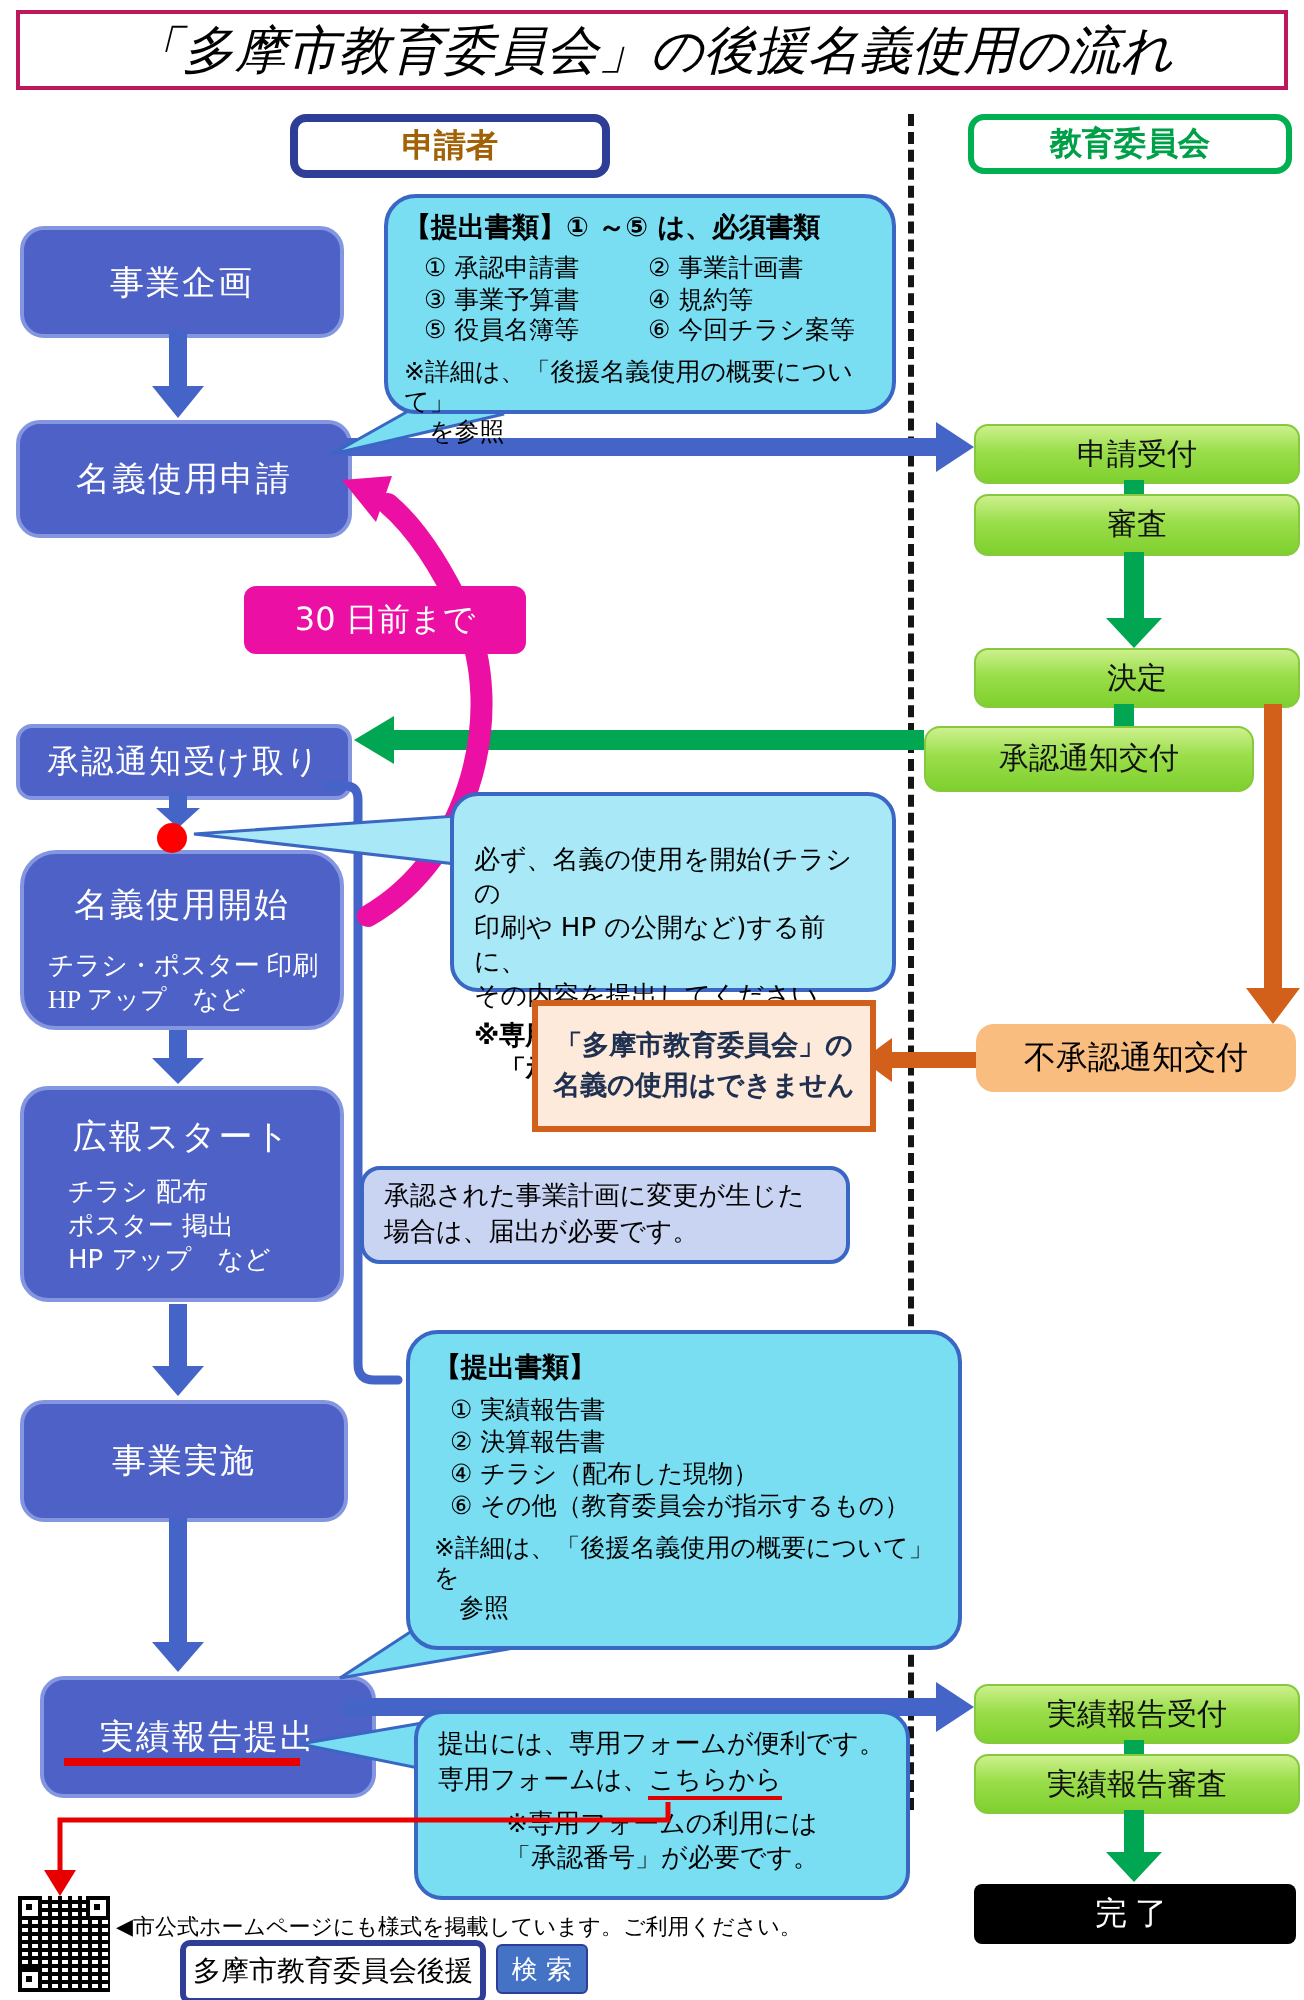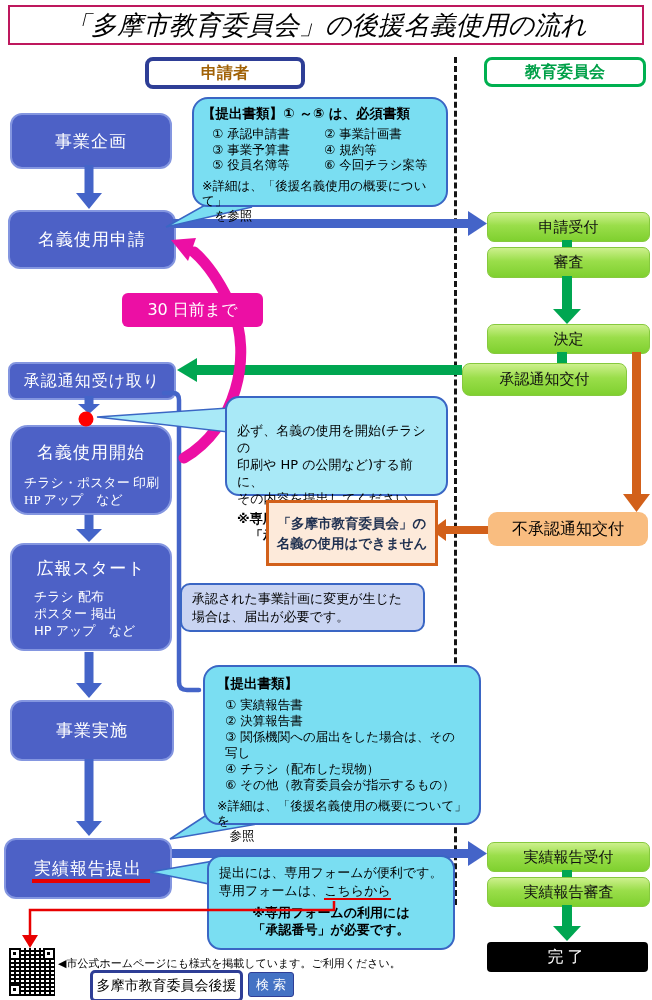--- a/index.html
+++ b/index.html
@@ -21,21 +21,21 @@
   .bluebox .bb-line{font-size:13px;line-height:17px;}
   #bx-kikaku{left:10px;top:113px;width:158px;height:52px;border-radius:12px;}
   #bx-shinsei{left:8px;top:210px;width:164px;height:55px;border-radius:12px;}
   #bx-uketori{left:8px;top:362px;width:164px;height:34px;border-radius:8px;}
   #bx-uketori .bb-title{font-size:16px;}
   #bx-kaishi{left:10px;top:425px;width:162px;height:90px;border-radius:18px;justify-content:flex-start;padding-top:14px;box-sizing:border-box;}
   #bx-kaishi .bb-sub{margin-top:10px;align-self:flex-start;padding-left:12px;text-align:left;font-family:Liberation Serif, serif;}
   #bx-koho{left:10px;top:543px;width:162px;height:108px;border-radius:14px;justify-content:flex-start;padding-top:12px;box-sizing:border-box;}
   #bx-koho .bb-sub{margin-top:8px;align-self:flex-start;padding-left:22px;text-align:left;}
   #bx-jisshi{left:10px;top:700px;width:160px;height:57px;border-radius:12px;}
-  #bx-jisseki{left:4px;top:838px;width:164px;height:57px;border-radius:12px;}
+  #bx-jisseki{left:20px;top:838px;width:164px;height:57px;border-radius:12px;}
   
   .greenbox{position:absolute;left:487px;width:161px;background:linear-gradient(180deg,#cdf08d 0%,#9ade4a 45%,#7fd02f 100%);
             border:1px solid #86c93e;border-radius:7px;display:flex;align-items:center;justify-content:center;
             font-size:15px;color:#111;z-index:1;}
   #gb-uketsuke{top:212px;height:28px;}
   #gb-shinsa{top:247px;height:29px;}
   #gb-kettei{top:324px;height:28px;}
   #gb-kofu{left:462px;top:363px;width:163px;height:31px;border-radius:8px;}
   #gb-juketsuke{top:842px;height:28px;}
   #gb-jshinsa{top:877px;height:28px;}
@@ -57,21 +57,21 @@
   #bubble-docs1 .row{display:flex;}
   #bubble-docs1 .row span{font-size:12.5px;line-height:15.5px;}
   #bubble-docs1 .row .l{width:122px;padding-left:10px;box-sizing:border-box;}
   #bubble-start{left:225px;top:396px;width:223px;height:100px;background:var(--cyan-light);border-radius:14px;padding:24px 10px;}
   #bubble-start .bub-line{font-size:13px;line-height:17px;}
   #bubble-start .bold{font-weight:bold;}
   #bubble-docs2{left:203px;top:665px;width:278px;height:160px;padding:8px 12px;}
   #bubble-docs2 .bub-line{padding-left:8px;}
   #bubble-form{left:207px;top:855px;width:248px;height:95px;border-radius:14px;padding:7px 10px;}
   #bubble-form .bub-line{font-size:13px;line-height:18px;}
-  #bubble-form .bold{font-weight:bold;text-align:center;font-size:13px;line-height:17px;}
+  #bubble-form .bold{font-weight:normal;text-align:center;font-size:13px;line-height:17px;}
   #link-kochira{border-bottom:2.5px solid #e00000;cursor:pointer;}
   
   #note-reject{position:absolute;left:266px;top:500px;width:166px;height:60px;background:var(--peach);
                border:3px solid var(--orange);z-index:3;display:flex;flex-direction:column;align-items:center;justify-content:center;
                font-family:"DejaVu Serif","Liberation Serif",serif;font-weight:bold;color:#1f3050;font-size:13.5px;line-height:20px;}
   #note-change{position:absolute;left:180px;top:583px;width:245px;height:49px;background:var(--note-fill);
                border:2px solid var(--bubble-border);border-radius:10px;z-index:3;display:flex;flex-direction:column;
                justify-content:center;padding-left:10px;box-sizing:border-box;font-size:13px;line-height:18px;}
   
   #qr{position:absolute;left:9px;top:948px;width:46px;height:48px;z-index:1;
@@ -234,21 +234,20 @@
   <div id="note-change">
     <div>承認された事業計画に変更が生じた</div>
     <div>場合は、届出が必要です。</div>
   </div>
 
   <div class="bubble" id="bubble-docs2">
     <div class="bub-title">【提出書類】</div>
     <div style="margin-top:4px;">
       <div class="bub-line">① 実績報告書</div>
       <div class="bub-line">② 決算報告書</div>
-      <div class="bub-line">③ 関係機関への届出をした場合は、その写し</div>
       <div class="bub-line">④ チラシ（配布した現物）</div>
       <div class="bub-line">⑥ その他（教育委員会が指示するもの）</div>
     </div>
     <div class="bub-note" style="margin-top:5px;">※詳細は、「後援名義使用の概要について」を</div>
     <div class="bub-note">　参照</div>
   </div>
 
   <div class="bubble" id="bubble-form">
     <div class="bub-line">提出には、専用フォームが便利です。</div>
     <div class="bub-line"><span>専用フォームは、</span><span id="link-kochira">こちらから</span></div>

